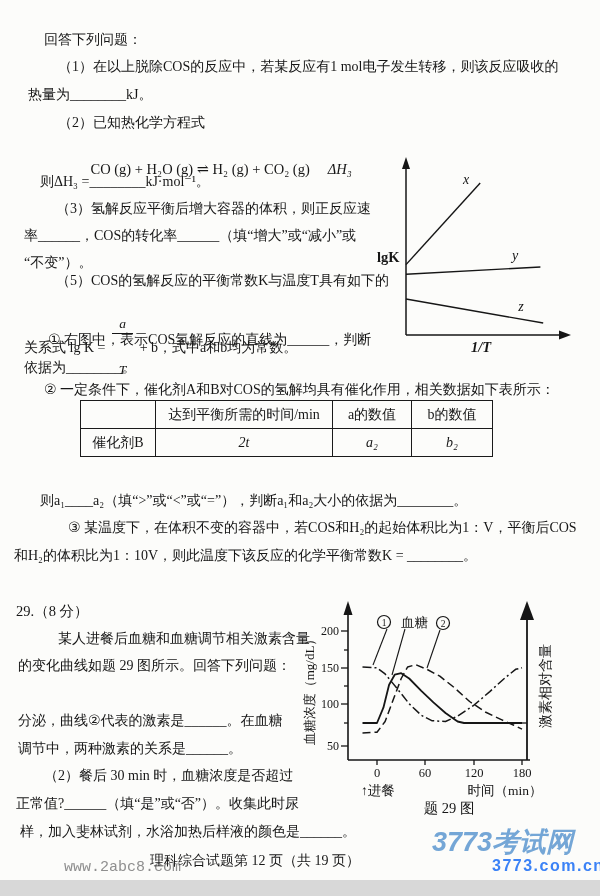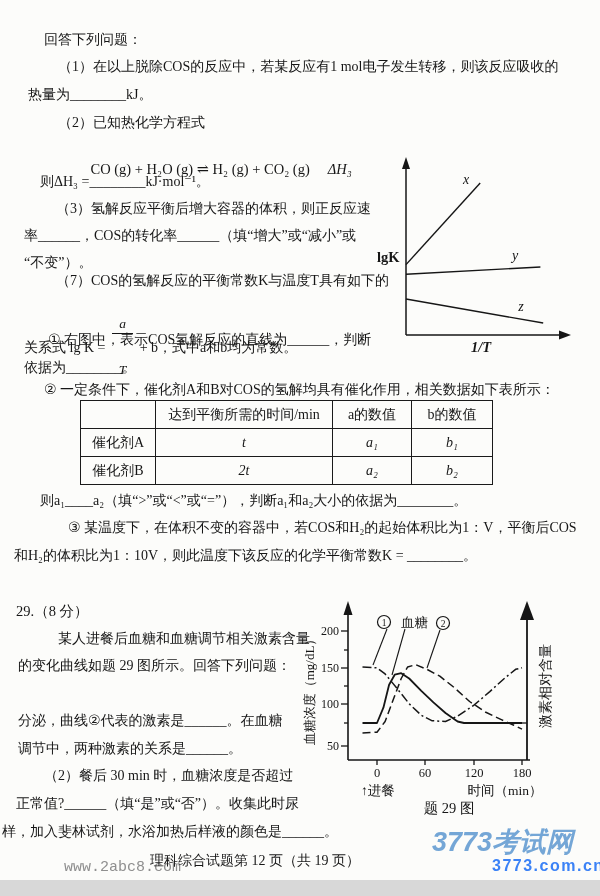--- a/index.html
+++ b/index.html
@@ -43,21 +43,21 @@
   <div class="ln" style="left:58px;top:113px">（2）已知热化学方程式</div>
 
   <div class="ln eq" style="left:76px;top:141px">
     <span>CO (g) + H₂O (g) ⇌ H₂ (g) + CO₂ (g)</span><span style="display:inline-block;width:18px"></span><span class="ital">ΔH₃</span>
   </div>
 
   <div class="ln" style="left:40px;top:172px">则ΔH₃ =________kJ·mol⁻¹。</div>
   <div class="ln" style="left:56px;top:199px">（3）氢解反应平衡后增大容器的体积，则正反应速</div>
   <div class="ln" style="left:24px;top:226px">率______，COS的转化率______（填“增大”或“减小”或</div>
   <div class="ln" style="left:24px;top:253px">“不变”）。</div>
-  <div class="ln" style="left:56px;top:271px">（7）COS的氢解反应的平衡常数K与温度T具有如下的</div>
+  <div class="ln" style="left:56px;top:271px">（5）COS的氢解反应的平衡常数K与温度T具有如下的</div>
 
   <div class="ln fracline" style="left:24px;top:289px">
     <span>关系式 lg K =</span>
     <span class="frac">
       <span class="num">a</span>
       <span class="den">T</span>
     </span>
     <span>+ b，式中a和b均为常数。</span>
   </div>
 
@@ -65,26 +65,20 @@
   <div class="ln" style="left:24px;top:358px">依据为________。</div>
   <div class="ln" style="left:44px;top:380px">② 一定条件下，催化剂A和B对COS的氢解均具有催化作用，相关数据如下表所示：</div>
 
   <table class="cat">
     <tbody>
         <tr>
       <td class="c0"></td>
       <td class="c1">达到平衡所需的时间/min</td>
       <td class="c2">a的数值</td>
       <td class="c3">b的数值</td>
-    </tr>
-    <tr>
-      <td>催化剂A</td>
-      <td class="ital">t</td>
-      <td class="ital">a₁</td>
-      <td class="ital">b₁</td>
     </tr>
     <tr>
       <td>催化剂B</td>
       <td class="ital">2t</td>
       <td class="ital">a₂</td>
       <td class="ital">b₂</td>
     </tr>
   </tbody>
     </table>
 
@@ -109,21 +103,21 @@
     <text x="146" y="161" font-size="14" class="var" text-anchor="middle">z</text>
   </svg>
 
   <div class="ln" style="left:16px;top:602px;font-size:14.5px">29.（8 分）</div>
   <div class="ln" style="left:58px;top:629px">某人进餐后血糖和血糖调节相关激素含量</div>
   <div class="ln" style="left:18px;top:656px">的变化曲线如题 29 图所示。回答下列问题：</div>
   <div class="ln" style="left:18px;top:711px">分泌，曲线②代表的激素是______。在血糖</div>
   <div class="ln" style="left:18px;top:739px">调节中，两种激素的关系是______。</div>
   <div class="ln" style="left:44px;top:766px">（2）餐后 30 min 时，血糖浓度是否超过</div>
   <div class="ln" style="left:16px;top:794px">正常值?______（填“是”或“否”）。收集此时尿</div>
-  <div class="ln" style="left:2px;top:822px">样，加入斐林试剂，水浴加热后样液的颜色是______。</div>
+  <div class="ln" style="left:20px;top:822px">样，加入斐林试剂，水浴加热后样液的颜色是______。</div>
 
   <svg style="position:absolute;left:298px;top:596px" width="302" height="240" viewBox="0 0 302 240">
 
     <line x1="50" y1="14" x2="50" y2="164" stroke-width="1.6"></line>
     <path d="M50,5 L45.5,19 L54.5,19 Z" fill="#161616"></path>
     <line x1="50" y1="164" x2="232" y2="164" stroke-width="1.6"></line>
     <line x1="229" y1="164" x2="229" y2="22" stroke-width="1.8"></line>
     <path d="M229,5 L222,24 L236,24 Z" fill="#161616"></path>
 
     <g stroke-width="1.3">

